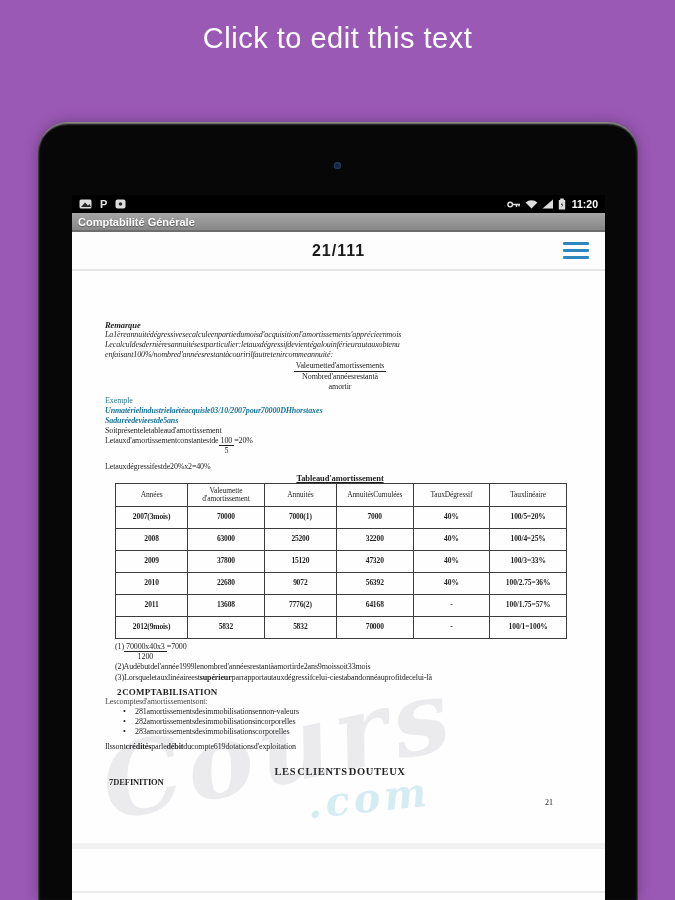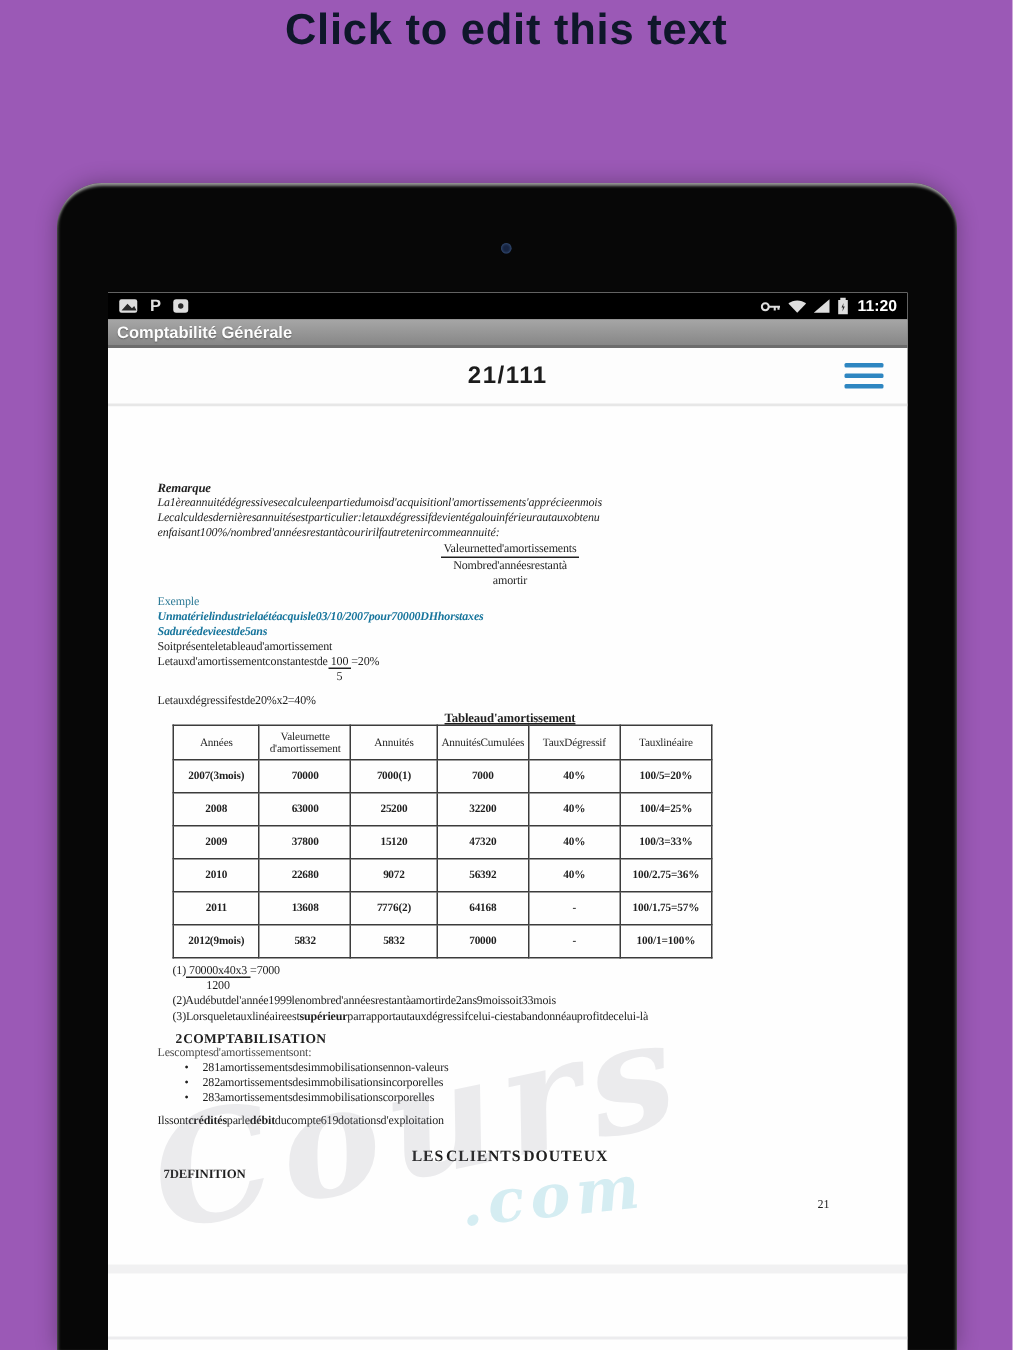--- a/index.html
+++ b/index.html
@@ -4,22 +4,22 @@
 <style>
   html,body{margin:0;padding:0;}
   body{
     width:675px;height:900px;overflow:hidden;position:relative;
     background:#9b59b6;
     font-family:"Liberation Sans",sans-serif;
   }
   
   .banner{position:absolute;top:0;left:0;width:675px;height:120px;text-align:center;}
   .banner-text{
-    margin-top:4px;display:inline-block;
-    font-size:29px;font-weight:bold;color:#0f172a;letter-spacing:.5px;
+    margin-top:22px;display:inline-block;
+    font-size:29px;font-weight:normal;color:#ffffff;letter-spacing:.5px;
   }
   
   .tablet{
     position:absolute;left:38px;top:122px;width:600px;height:778px;
     background:#070707;border-radius:30px 30px 0 0;
     box-shadow:
       inset 0 3px 2px -1px rgba(255,255,255,.55),
       inset 2px 0 2px -1px rgba(255,255,255,.25),
       inset -2px 0 2px -1px rgba(255,255,255,.25),
       0 0 14px rgba(0,0,0,.30);
@@ -82,21 +82,21 @@
   .center-formula .frac-num{border-bottom:1px solid #222;display:inline-block;padding:0 2px;}
   .teal-bi{color:#17759c;font-weight:bold;font-style:italic;}
   .exemple-label{color:#2d7a96;margin-top:4px;}
   .frac{display:inline-block;text-align:center;vertical-align:top;line-height:9px;}
   .frac .num{display:block;border-bottom:1px solid #222;padding:0 2px;}
   .frac .den{display:block;}
   .degressif{margin-top:7px;}
   
   .tbl-title{text-align:center;font-weight:bold;font-size:8.5px;text-decoration:underline;margin-top:1px;}
   table.amort{
-    border-collapse:collapse;width:360px;margin-left:10px;
+    border-collapse:collapse;width:452px;margin-left:10px;
     text-align:center;font-size:7.5px;line-height:8.5px;
   }
   table.amort th{font-weight:normal;border:1px solid #3c3c3c;padding:2px 1px;height:18px;}
   table.amort td{font-weight:bold;border:1px solid #3c3c3c;padding:1px;height:19px;}
   
   .footnotes{margin-left:10px;margin-top:3px;}
   .fn{margin-bottom:1px;}
   .fn-indent{display:block;padding-left:24px;text-indent:-24px;}
   .compta-title{font-weight:bold;font-size:9px;margin-top:4px;margin-left:12px;letter-spacing:.2px;}
   .compta-intro{color:#4a4a4a;}

